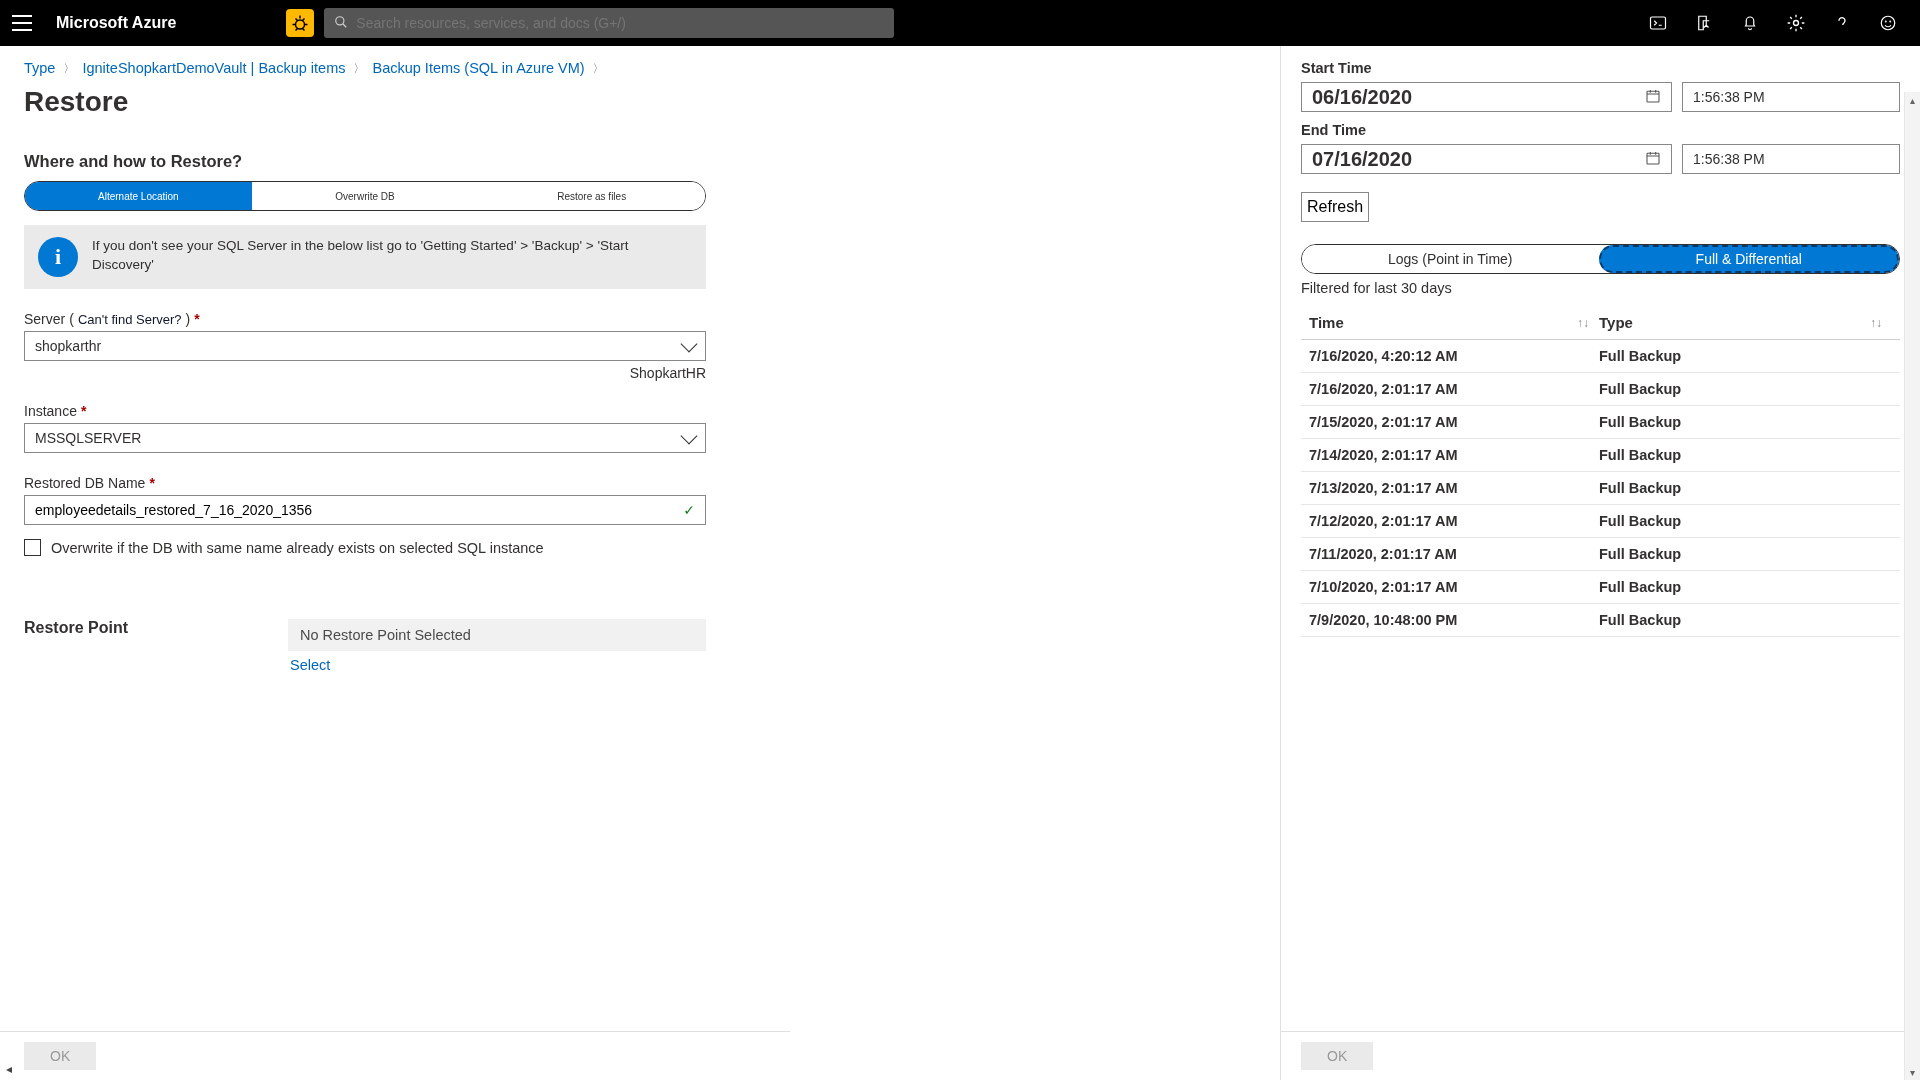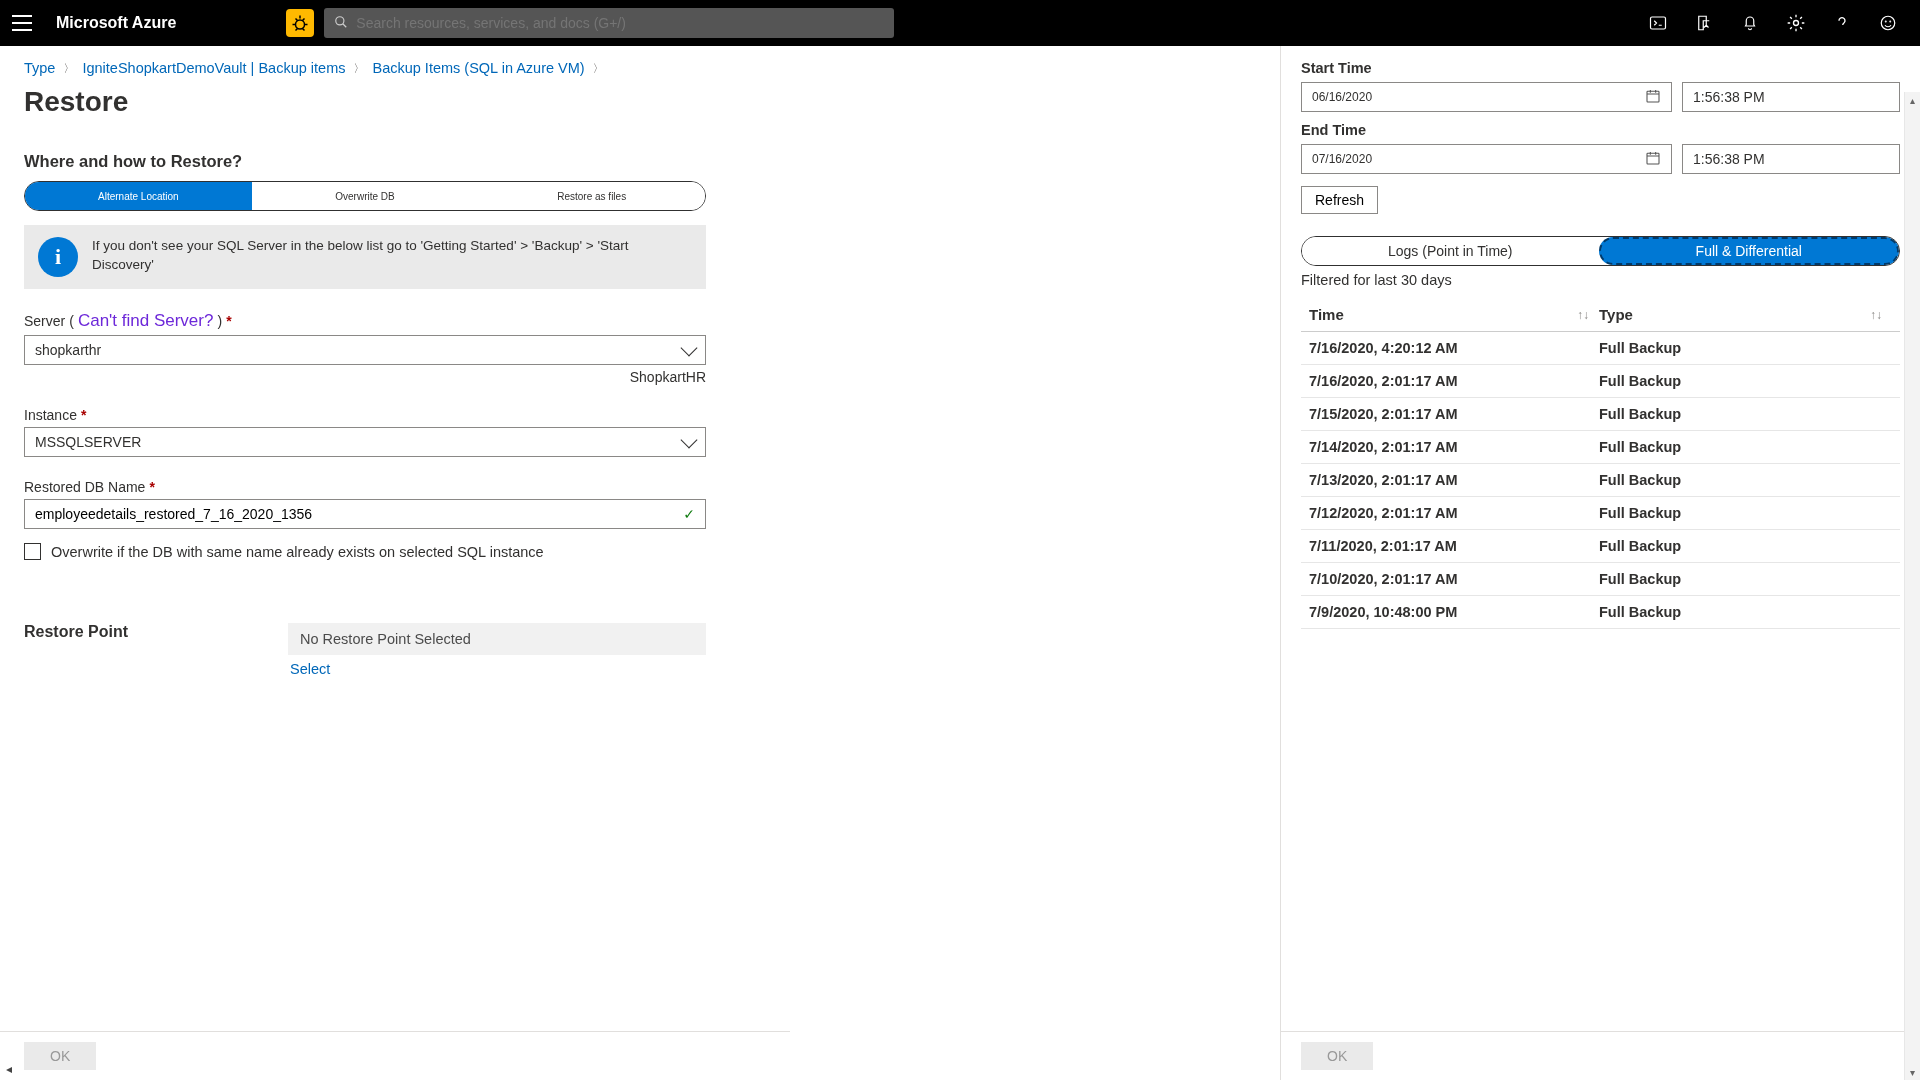--- a/index.html
+++ b/index.html
@@ -21,21 +21,21 @@
   h1.page-title { font-size:28px; font-weight:600; padding:4px 24px 18px;}
   .left-pane { width:790px; padding:0 24px; }
   .section-heading { font-size:16.5px; font-weight:600; margin:16px 0 10px;}
   .segmented { display:flex; border:1px solid #303030; border-radius:22px; overflow:hidden; height:30px; width:682px;}
   .segmented .seg { flex:1; display:flex; align-items:center; justify-content:center; font-size:10px; cursor:pointer; background:#fff; color:#323130;}
   .segmented .seg.active { background:#0078d4; color:#fff;}
   .info-box { display:flex; align-items:flex-start; background:#eaeaea; padding:12px 14px; gap:14px; margin-top:14px; width:682px;}
   .info-box .info-icon { width:40px;height:40px; background:#0078d4; border-radius:50%; color:#fff; display:flex;align-items:center;justify-content:center; font-size:22px; font-weight:bold; font-family:Georgia,serif; flex-shrink:0;}
   .fieldlabel { margin-top:22px; font-size:14px; display:flex; align-items:center; gap:4px;}
   .fieldlabel .req { color:#a80000; font-weight:bold;}
-  .fieldlabel .sublink { color:#6d28d9; font-size:17px; cursor:pointer;}
+  .fieldlabel .sublink { color:#0f172a; font-size:13px; cursor:pointer;}
   .select-ish { display:flex; align-items:center; justify-content:space-between; border:1px solid #8a8886; height:30px; padding:0 10px; width:682px; margin-top:4px; font-size:14px; background:#fff; cursor:pointer;}
   .chev-down { width:12px;height:12px; border-right:1.5px solid #323130; border-bottom:1.5px solid #323130; transform:rotate(45deg); margin-top:-5px;}
   .helper-right { text-align:right; width:682px; font-size:14px; color:#323130; padding-top:4px;}
   .text-input { display:flex; align-items:center; border:1px solid #8a8886; height:30px; padding:0 10px; width:682px; margin-top:4px;}
   .text-input input { flex:1; border:0; outline:none; font-size:14px;}
   .text-input .check { color:#107c10; font-size:14px;}
   .checkbox-row { display:flex; align-items:center; gap:10px; margin-top:14px; font-size:14.5px;}
   .checkbox-row .cb { width:17px;height:17px; border:1px solid #323130; cursor:pointer;}
   .restore-point-row { display:flex; align-items:flex-start; gap:34px; margin-top:63px;}
   .restore-point-row .rp-label { font-size:16px; font-weight:600; width:230px;}
@@ -45,23 +45,23 @@
   .btn-ok { background:#eaeaea; color:#999; border:0; padding:6px 26px; font-size:14px; cursor:default;}
   .small-chev { position:absolute; left:6px; bottom:4px; font-size:12px; color:#444;}
   
   .flyout { position:absolute; top:0; right:0; bottom:0; width:640px; background:#fff; border-left:1px solid #e1dfdd; display:flex; flex-direction:column;}
   .flyout-header { display:flex; align-items:center; justify-content:space-between; padding:14px 20px 10px;}
   .flyout-header h2 { font-size:22px; font-weight:600;}
   .close-x { font-size:20px; color:#444; cursor:pointer; padding:4px 8px;}
   .flyout-body { flex:1; overflow-y:auto; padding:4px 20px 0;}
   .flabel { font-size:14.5px; font-weight:600; margin-top:10px;}
   .date-row { display:flex; gap:10px; margin-top:6px;}
-  .date-input { flex:1; display:flex; align-items:center; justify-content:space-between; border:1px solid #8a8886; height:30px; padding:11px 10px; font-size:12px;}
+  .date-input { flex:1; display:flex; align-items:center; justify-content:space-between; border:1px solid #8a8886; height:30px; padding:11px 10px; font-size:20px;font-weight:bold;}
   .time-input { width:218px; border:1px solid #8a8886; height:30px; padding:0 10px; font-size:14px; display:flex; align-items:center;}
-  .btn { background:#fff; border:1px solid #8a8886; padding:5px 13px; font-size:14px; cursor:pointer; margin-top:12px;}
+  .btn { background:#fff; border:1px solid #8a8886; padding:5px 5px; font-size:16px; cursor:pointer; margin-top:18px;}
   .segmented2 { display:flex; border:1px solid #303030; border-radius:20px; overflow:hidden; height:30px; margin-top:22px;}
   .segmented2 .seg { flex:1; display:flex; align-items:center; justify-content:center; font-size:14px; cursor:pointer; background:#fff;}
   .segmented2 .seg.active { background:#0078d4; color:#fff; border:2px dashed #003a6a; border-radius:18px; }
   .filter-note { font-size:14.5px; margin-top:6px; color:#323130;}
   .table { margin-top:10px;}
   .thead, .trow { display:flex; align-items:center; border-bottom:1px solid #e6e6e6; padding:8px 8px;font-weight:bold;}
   .thead { font-weight:600; font-size:15px; border-bottom:1px solid #ccc;}
   .tcol-time { flex:0 0 290px;}
   .tcol-type { flex:1;}
   .sort-icon { color:#8a8886; font-size:12px; margin-left:auto; padding-right:10px;}

